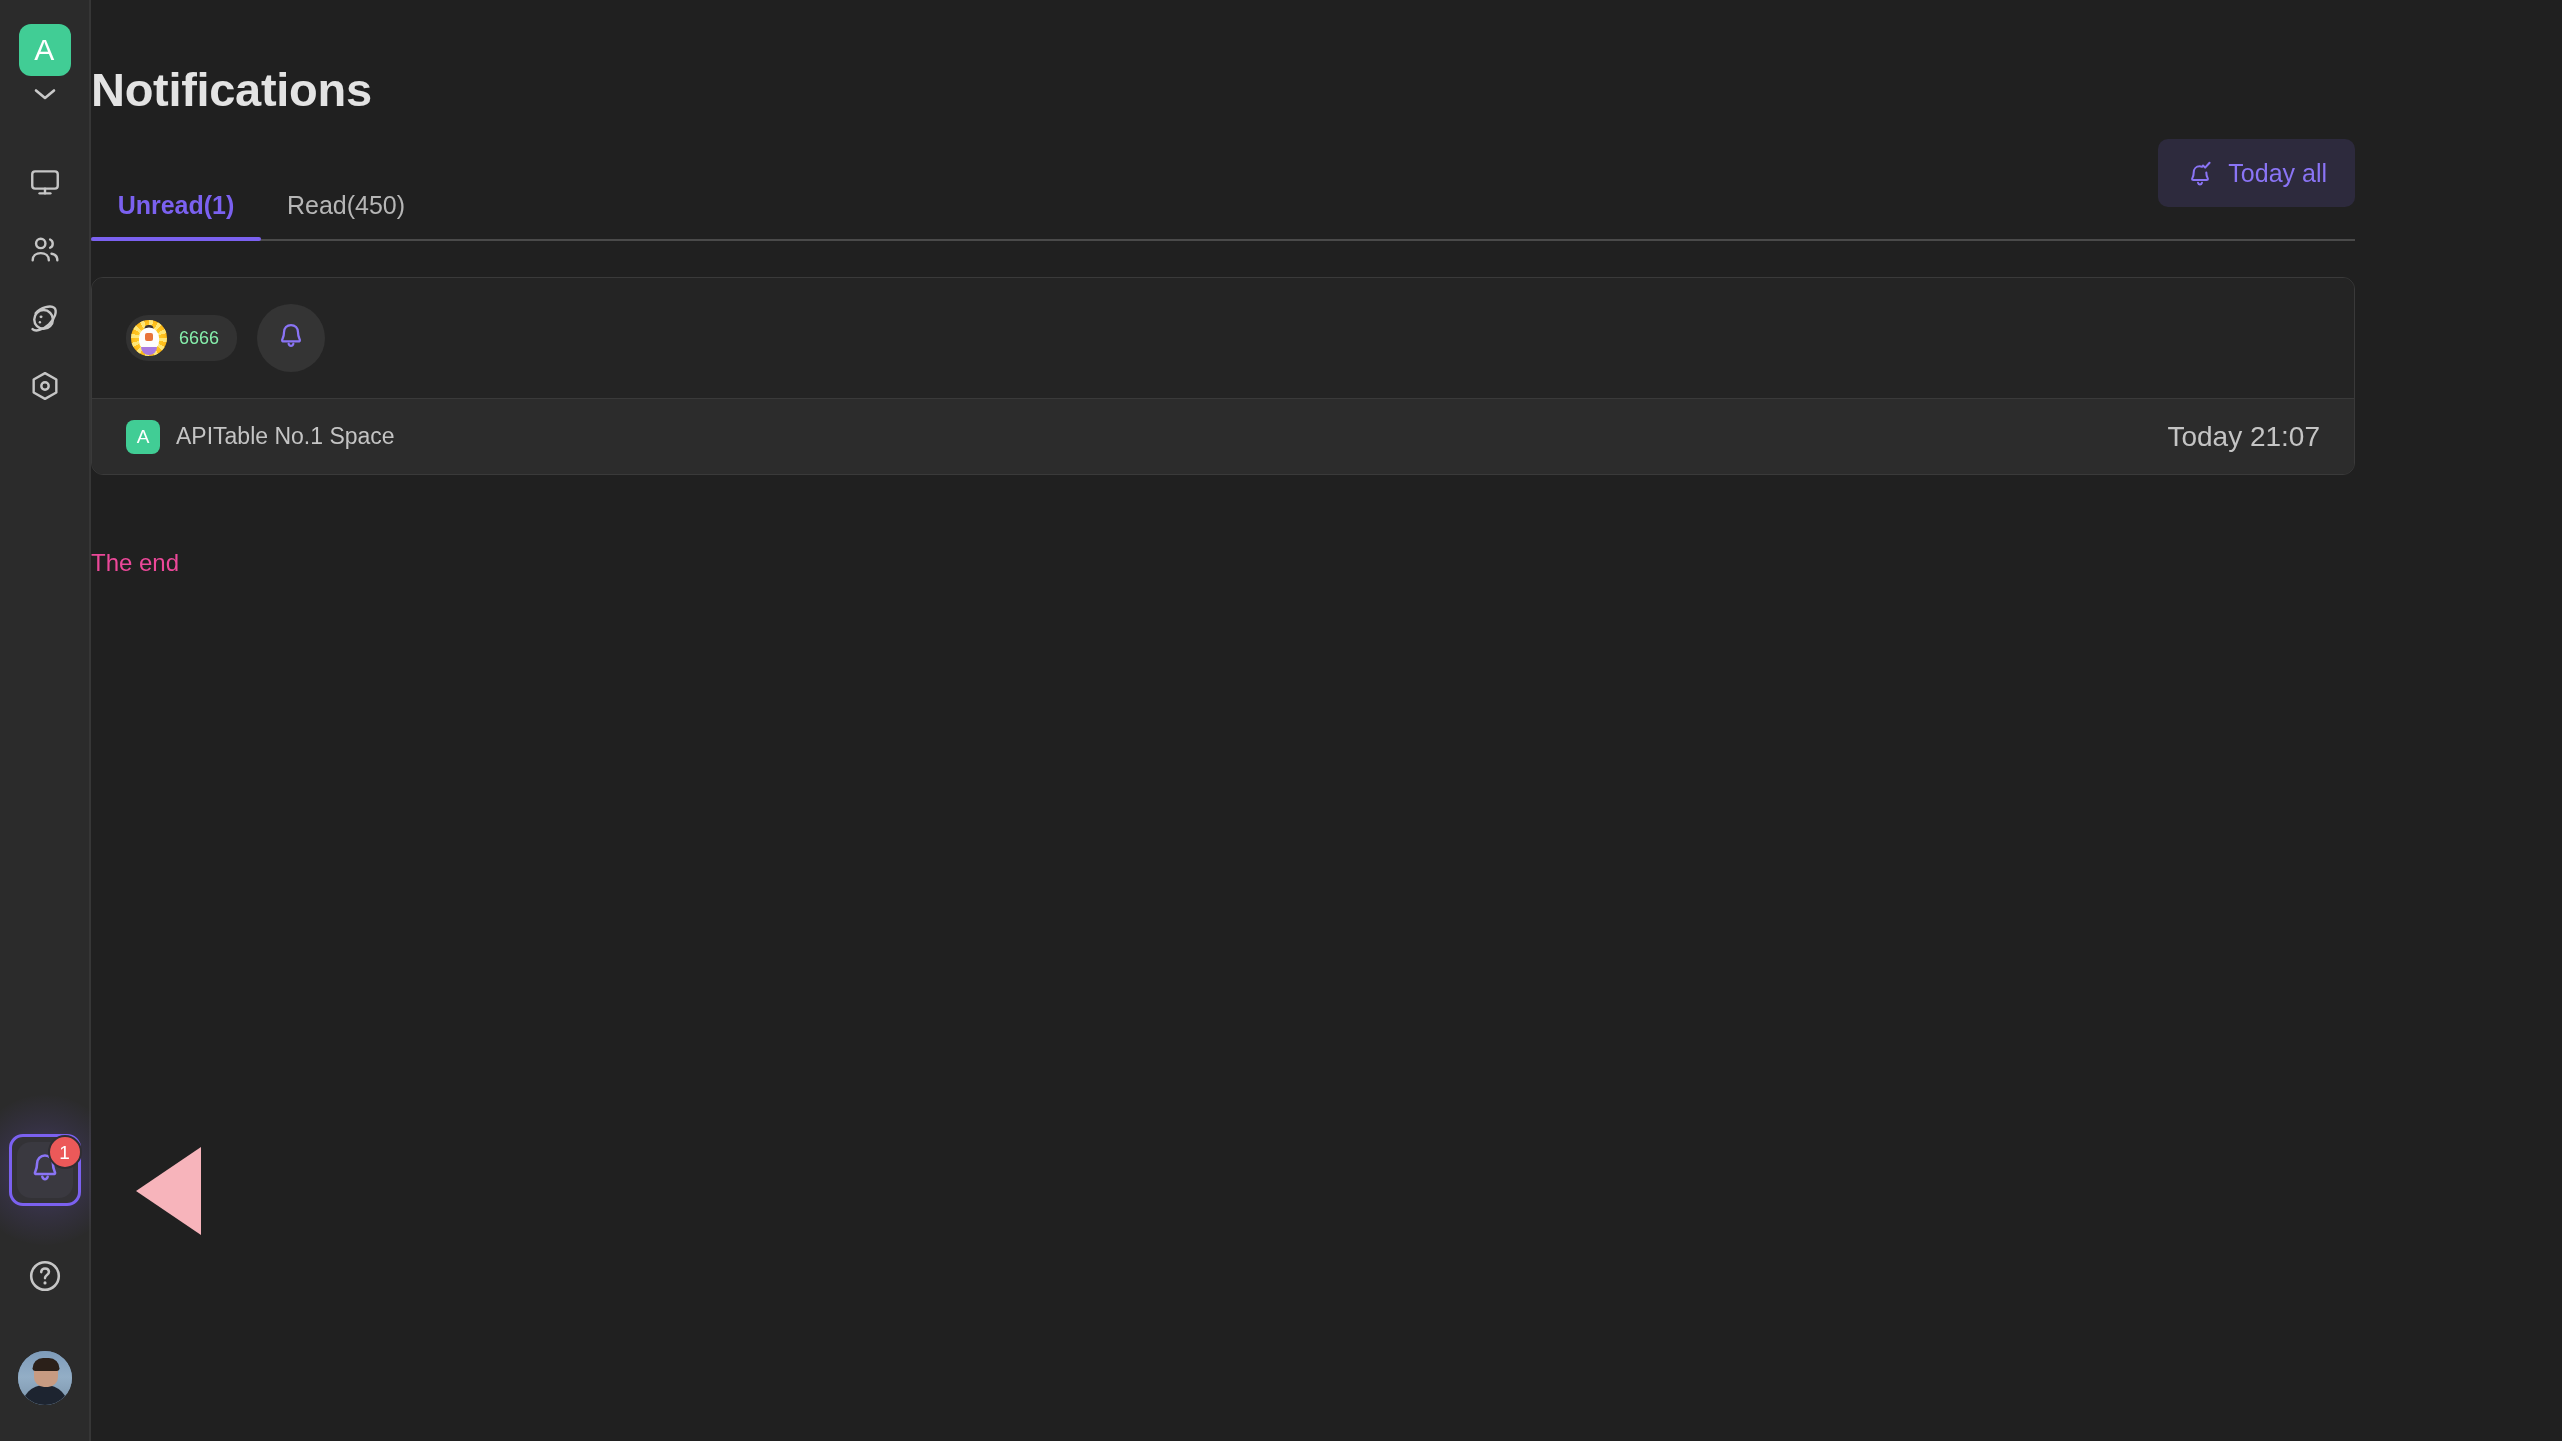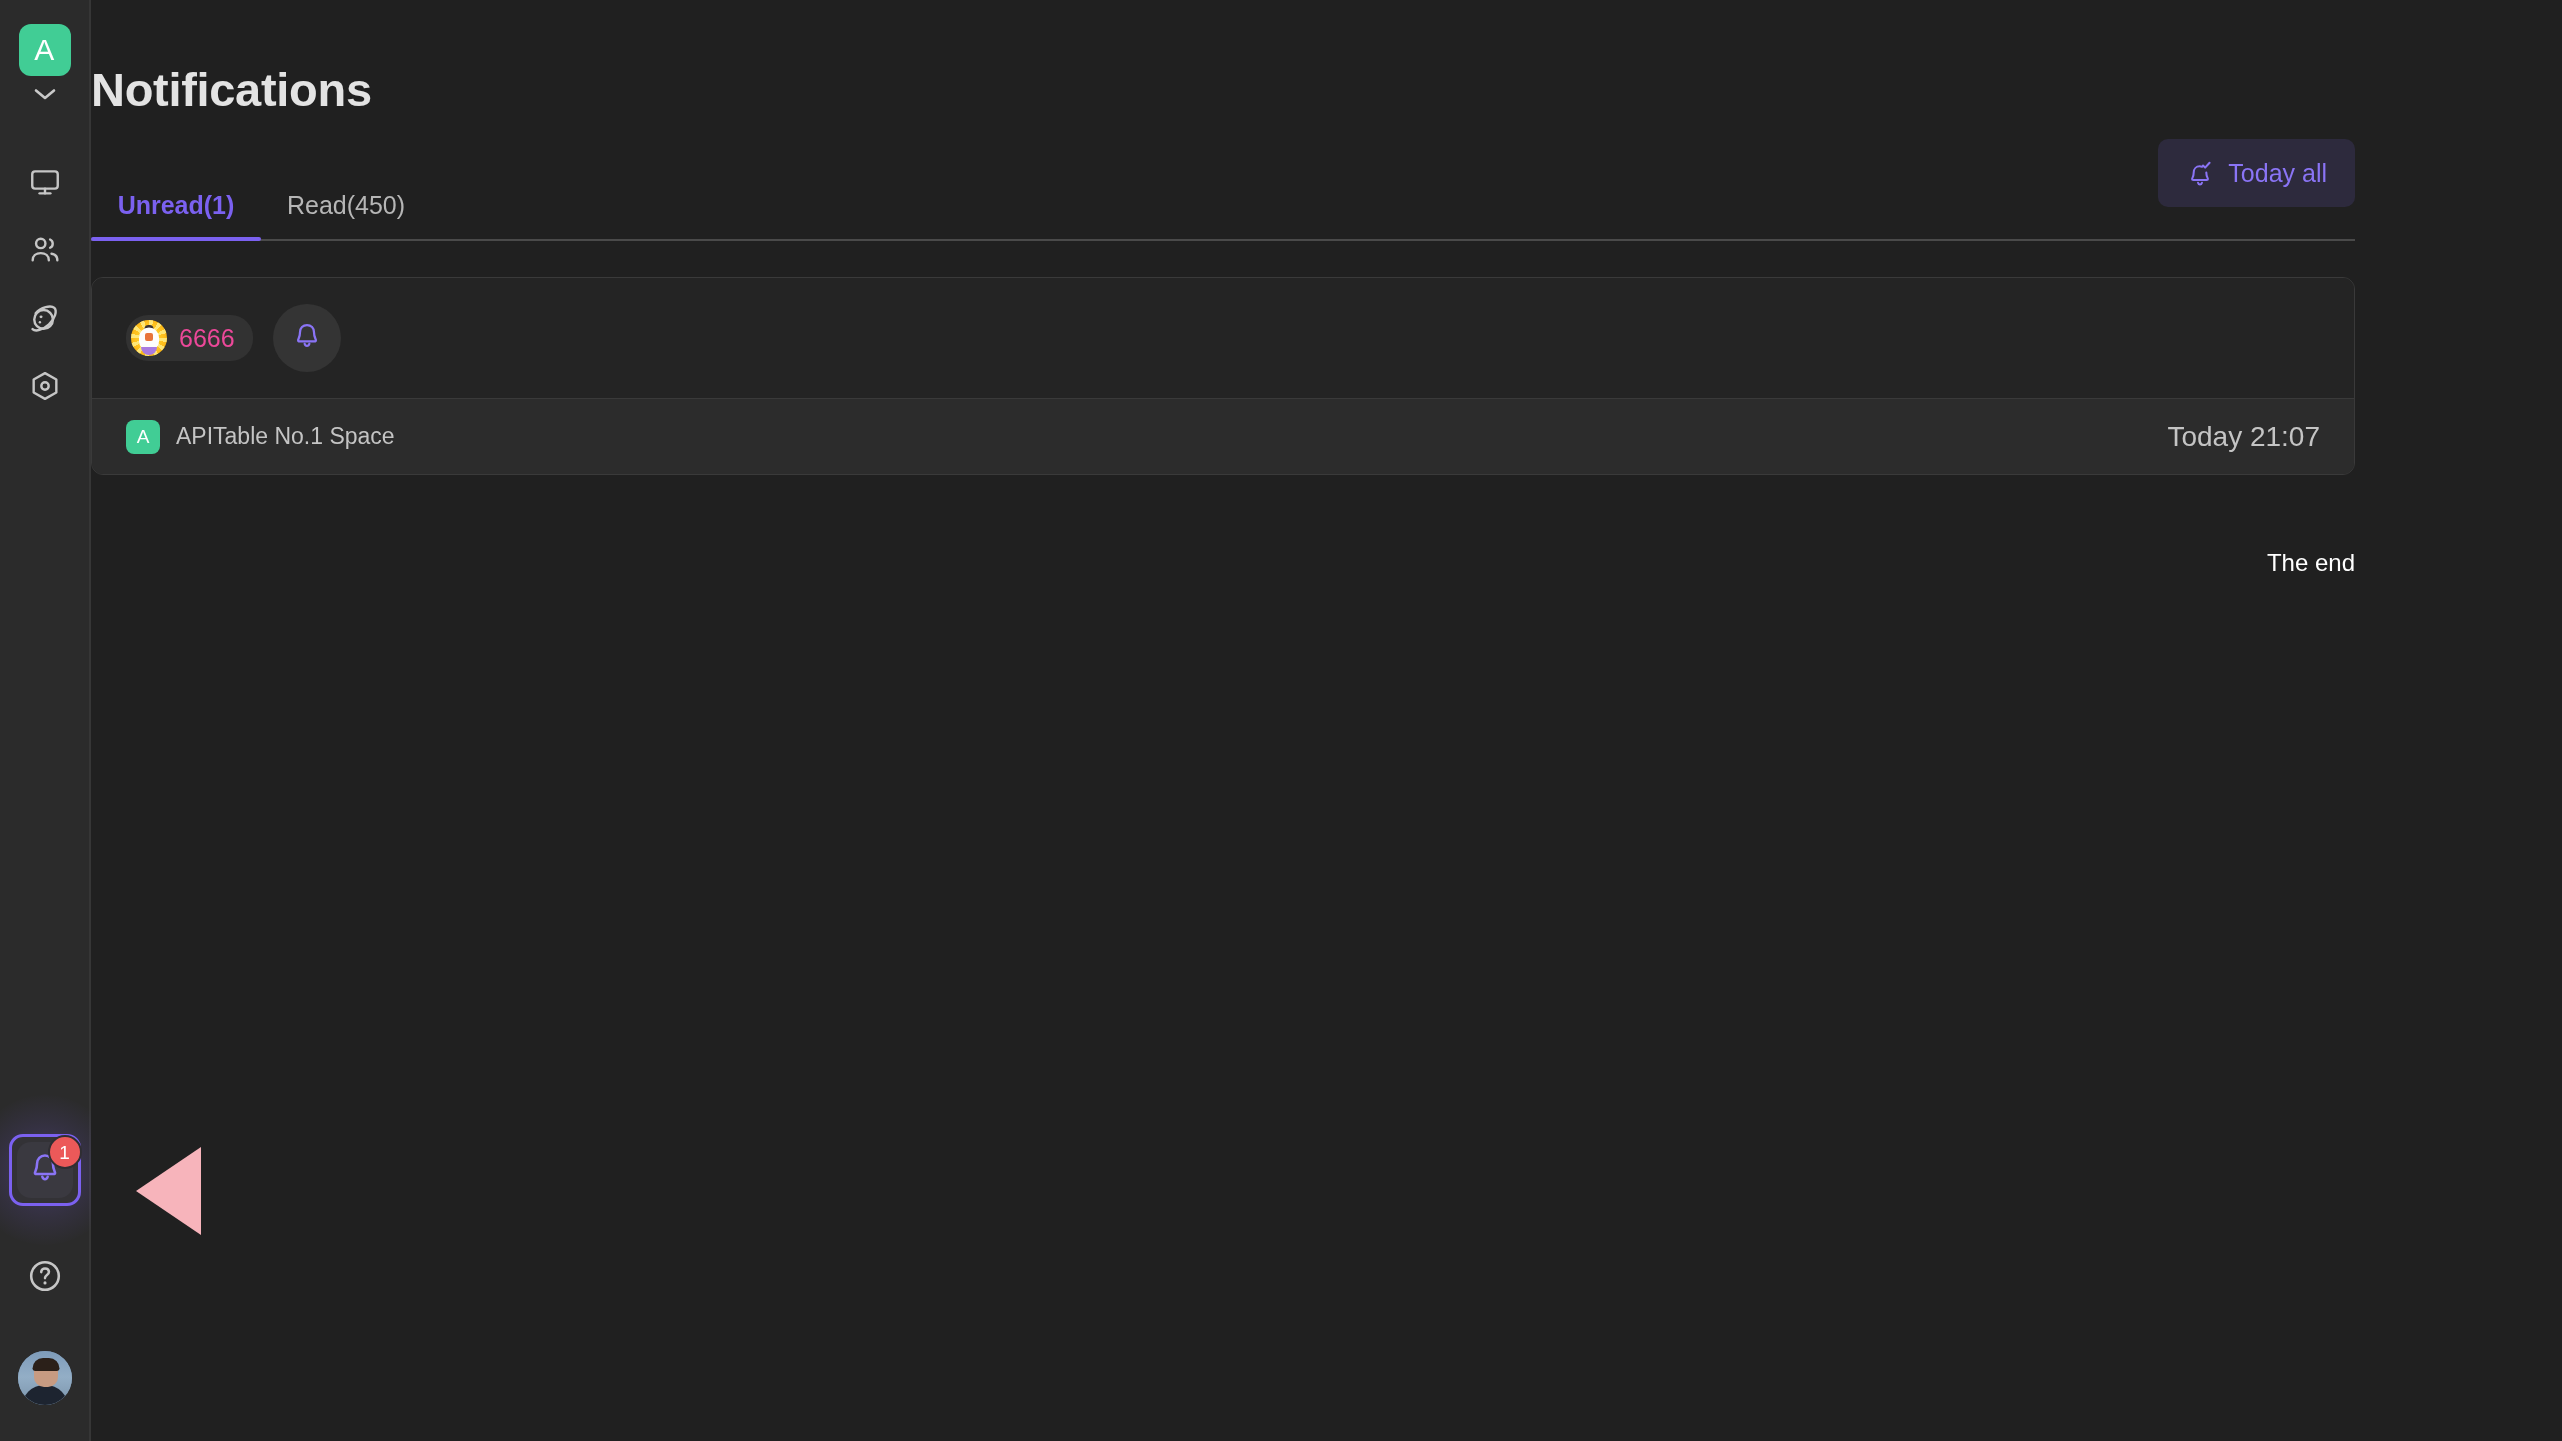--- a/index.html
+++ b/index.html
@@ -363,22 +363,22 @@
   .chip-avatar .bird-foot {
     position: absolute;
     left: 50%; bottom: 4%;
     transform: translateX(-50%);
     width: 16px; height: 8px;
     border-radius: 0 0 8px 8px;
     background: #a87ae0;
   }
 
   .chip-name {
-    font-size: 25px;
-    color: #ec4899;
+    font-size: 18px;
+    color: #86efac;
     line-height: 1;
     white-space: nowrap;
   }
 
   .notif-text {
     margin-left: 22px;
     font-size: 25px;
     color: #c9c9c9;
     line-height: 1.3;
     flex: 1 1 auto;
@@ -429,23 +429,23 @@
   }
 
   .timestamp {
     font-size: 28px;
     color: #c4c4c4;
     white-space: nowrap;
   }
 
   .the-end {
     margin-top: 74px;
-    text-align: right;
+    text-align: left;
     font-size: 24px;
-    color: #ffffff;
+    color: #ec4899;
   }
 </style>
 </head>
 <body>
 
 <div class="app">
 
   <nav class="sidebar">
 
     <div class="logo-block">

